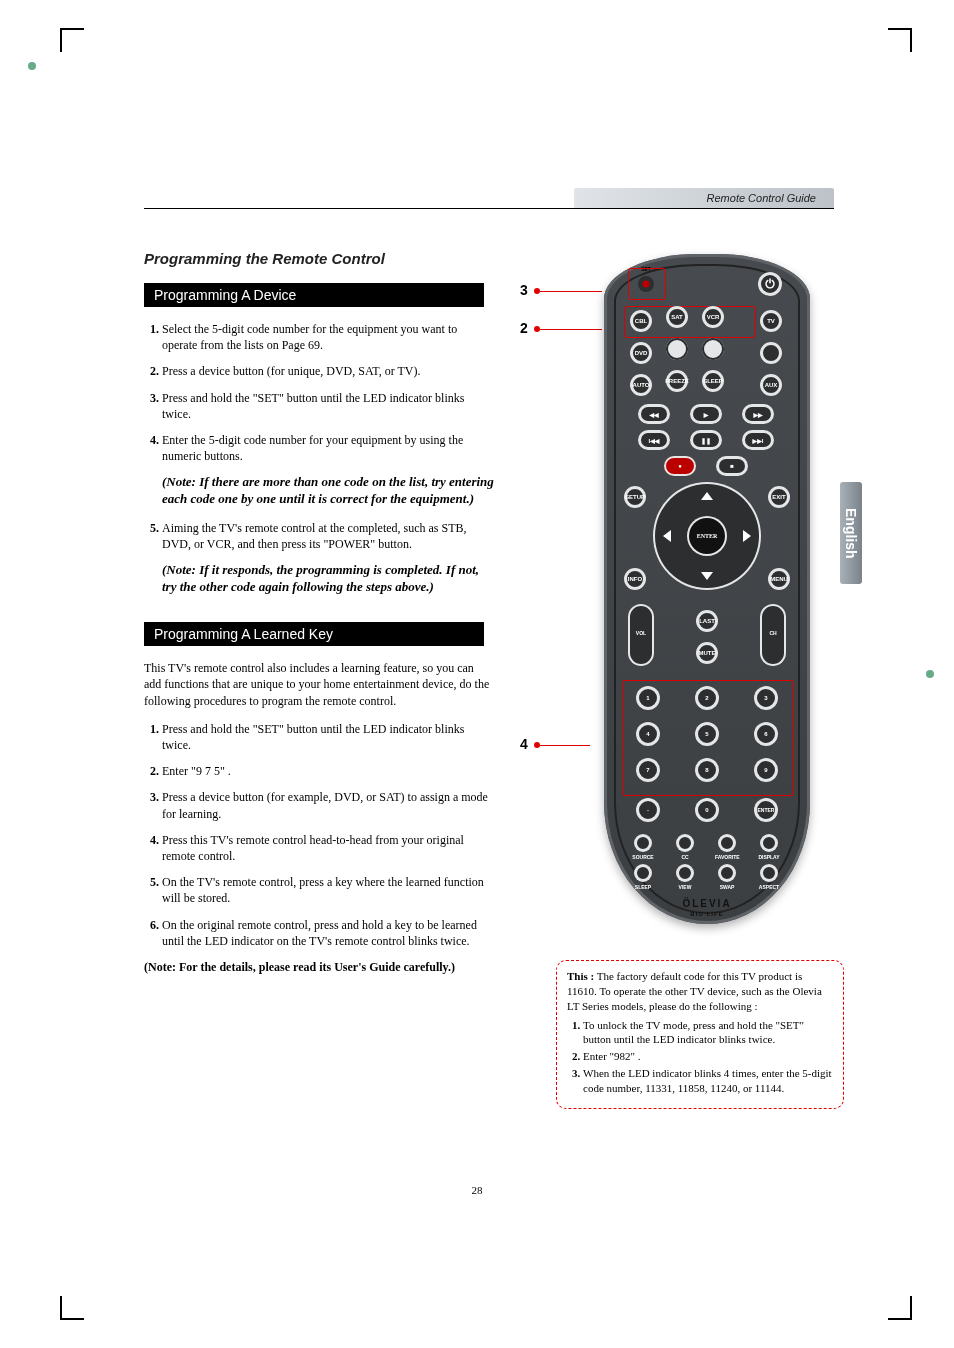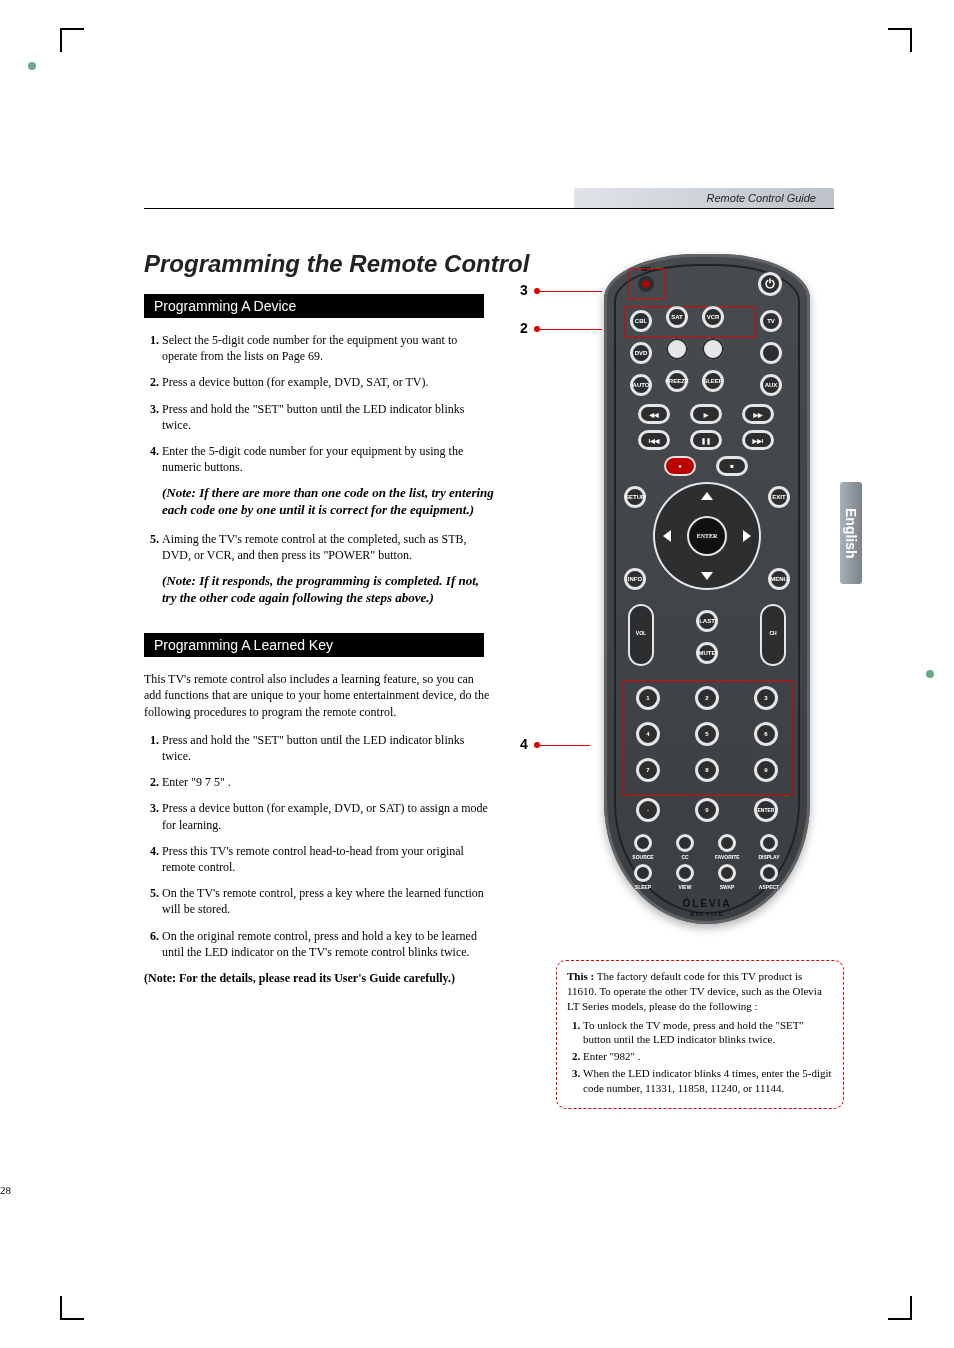--- a/index.html
+++ b/index.html
@@ -9,21 +9,21 @@
   .crop-tr{top:28px;right:42px;border-right:2px solid #000;border-top:2px solid #000}
   .crop-bl{bottom:28px;left:60px;border-left:2px solid #000;border-bottom:2px solid #000}
   .crop-br{bottom:28px;right:42px;border-right:2px solid #000;border-bottom:2px solid #000}
   .reg-left{position:absolute;left:28px;top:62px;width:8px;height:8px;border-radius:50%;background:#6a8}
   .reg-right{position:absolute;right:20px;top:670px;width:8px;height:8px;border-radius:50%;background:#6a8}
   .header-rule{position:absolute;top:208px;left:144px;right:120px;height:0;border-top:1px solid #000}
   .header-bar{position:absolute;top:188px;right:120px;width:260px;height:20px;background:linear-gradient(90deg,#e0e4e8 0%,#bcc2c8 100%);border-top-left-radius:2px;border-top-right-radius:2px}
   .header-label{position:absolute;top:192px;right:138px;font-family:Arial,sans-serif;font-size:11px;font-style:italic;color:#222}
   .language-tab{position:absolute;right:92px;top:482px;width:22px;height:102px;background:linear-gradient(90deg,#a8b0b8 0%,#7a828a 100%);border-radius:3px;color:#fff;font-family:Arial,sans-serif;font-weight:bold;font-size:14px;display:flex;align-items:center;justify-content:center;writing-mode:vertical-rl}
   .content{position:absolute;top:250px;left:144px;width:700px}
-  .title{font-family:"Century Gothic","Avant Garde",Arial,sans-serif;font-style:italic;font-size:24px;color:#222;margin:0 0 16px 0}
+  .title{font-family:"Century Gothic","Avant Garde",Arial,sans-serif;font-style:italic;font-size:15px;color:#222;margin:0 0 16px 0}
   .section-bar{background:#000;color:#fff;font-family:"Century Gothic","Avant Garde",Arial,sans-serif;font-size:14px;padding:4px 10px;width:320px;margin-bottom:14px}
   .left-col{width:350px;font-size:12px;line-height:1.35}
   .left-col p{margin:0 0 12px 0}
   ol.steps{margin:0 0 8px 0;padding-left:18px}
   ol.steps li{margin-bottom:10px}
   ol.steps li::marker{font-weight:bold}
   .note{font-style:italic;font-weight:bold;font-size:13px;margin:4px 0 12px 18px;line-height:1.3}
   .final-note{font-weight:bold;font-size:12px;margin-top:12px}
   .remote{position:absolute;top:254px;left:560px;width:250px;height:670px}
   .callout{position:absolute;font-family:Arial,sans-serif;font-weight:bold;font-size:14px;color:#000}
@@ -46,21 +46,21 @@
   .dpad .arrow.down{bottom:10px;left:48px;border-width:8px 6px 0;border-color:#fff transparent transparent}
   .dpad .arrow.left{left:10px;top:48px;border-width:6px 8px 6px 0;border-color:transparent #fff transparent transparent}
   .dpad .arrow.right{right:10px;top:48px;border-width:6px 0 6px 8px;border-color:transparent transparent transparent #fff}
   .brand{position:absolute;width:100%;text-align:center;font-family:Arial,sans-serif;font-weight:bold;font-size:10px;color:#000;letter-spacing:2px}
   .brand-sub{font-size:6px;letter-spacing:1px;margin-top:2px}
   .highlight-box{position:absolute;border:1.5px solid #e00000;border-radius:3px}
   .notes-box{position:absolute;top:960px;left:556px;width:288px;border:1.5px dashed #e00000;border-radius:10px;padding:8px 10px 10px;font-size:11px;line-height:1.35;box-sizing:border-box}
   .notes-box ol{margin:4px 0 0 0;padding-left:16px}
   .notes-box li{margin-bottom:2px}
   .notes-box li::marker{font-weight:bold}
-  .page-num{position:absolute;bottom:152px;left:0;right:0;font-size:11px}
+  .page-num{position:absolute;bottom:152px;left:0;right:0;text-align:center;font-size:11px}
   .tiny-label{position:absolute;font-size:5px;color:#fff;font-family:Arial;font-weight:bold;text-align:center;width:24px}
 </style>
 </head>
 <body>
 
 <div class="page">
   <div class="crop-tl"></div>
   <div class="crop-tr"></div>
   <div class="crop-bl"></div>
   <div class="crop-br"></div>
@@ -73,21 +73,21 @@
 
   <div class="language-tab">English</div>
 
   <div class="content">
     <h1 class="title">Programming the Remote Control</h1>
 
     <div class="section-bar">Programming A Device</div>
     <div class="left-col">
       <ol class="steps">
         <li>Select the 5-digit code number for the equipment you want to operate from the lists on Page 69.</li>
-        <li>Press a device button (for example, DVD, SAT, or TV).</li>
+        <li>Press a device button (for unique, DVD, SAT, or TV).</li>
         <li>Press and hold the "SET" button until the LED indicator blinks twice.</li>
         <li>Enter the 5-digit code number for your equipment by using the numeric buttons.</li>
       </ol>
       <div class="note">(Note: If there are more than one code on the list, try entering each code one by one until it is correct for the equipment.)</div>
       <ol class="steps" start="5">
         <li>Aiming the TV's remote control at the completed, such as STB, DVD, or VCR, and then press its "POWER" button.</li>
       </ol>
       <div class="note">(Note: If it responds, the programming is completed. If not, try the other code again following the steps above.)</div>
     </div>
 

